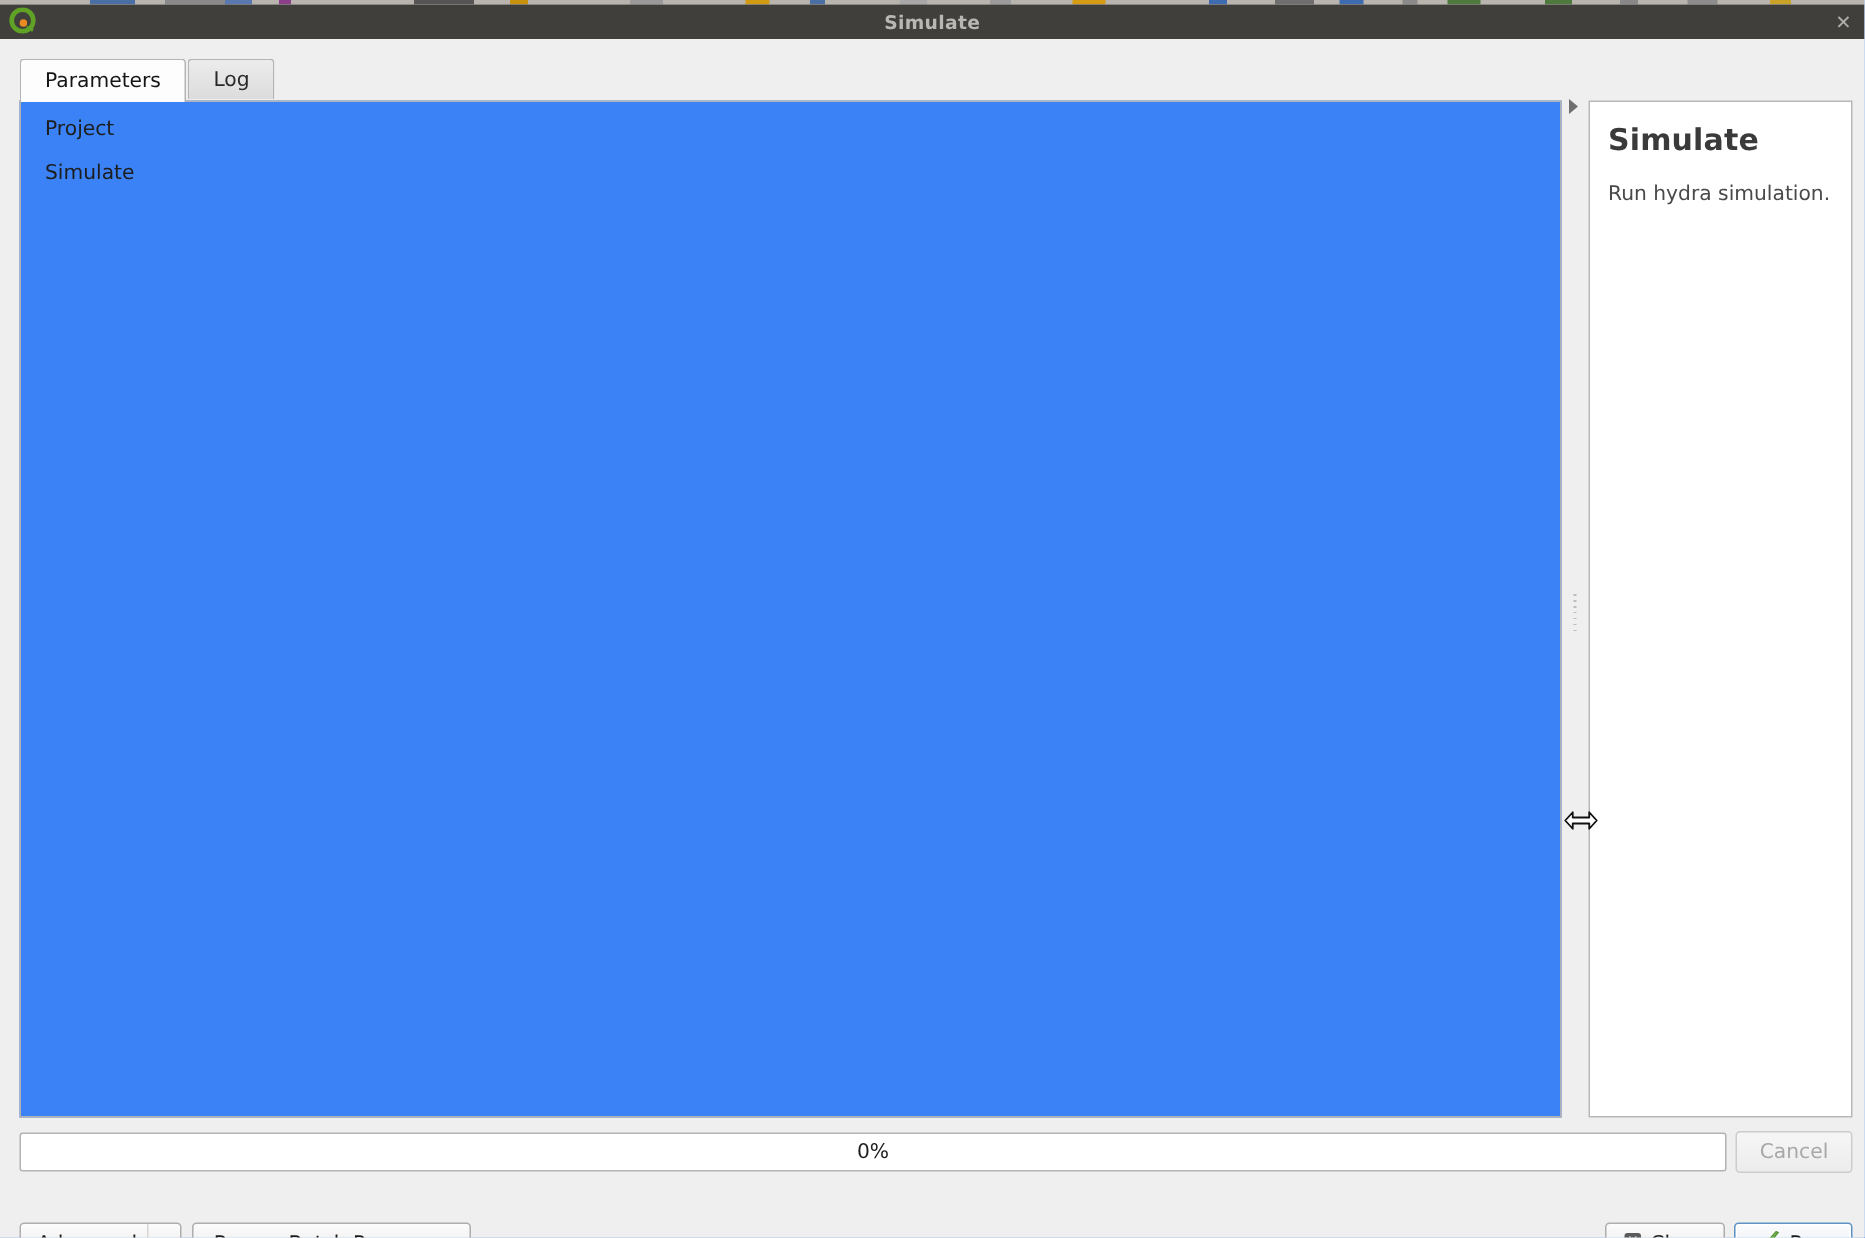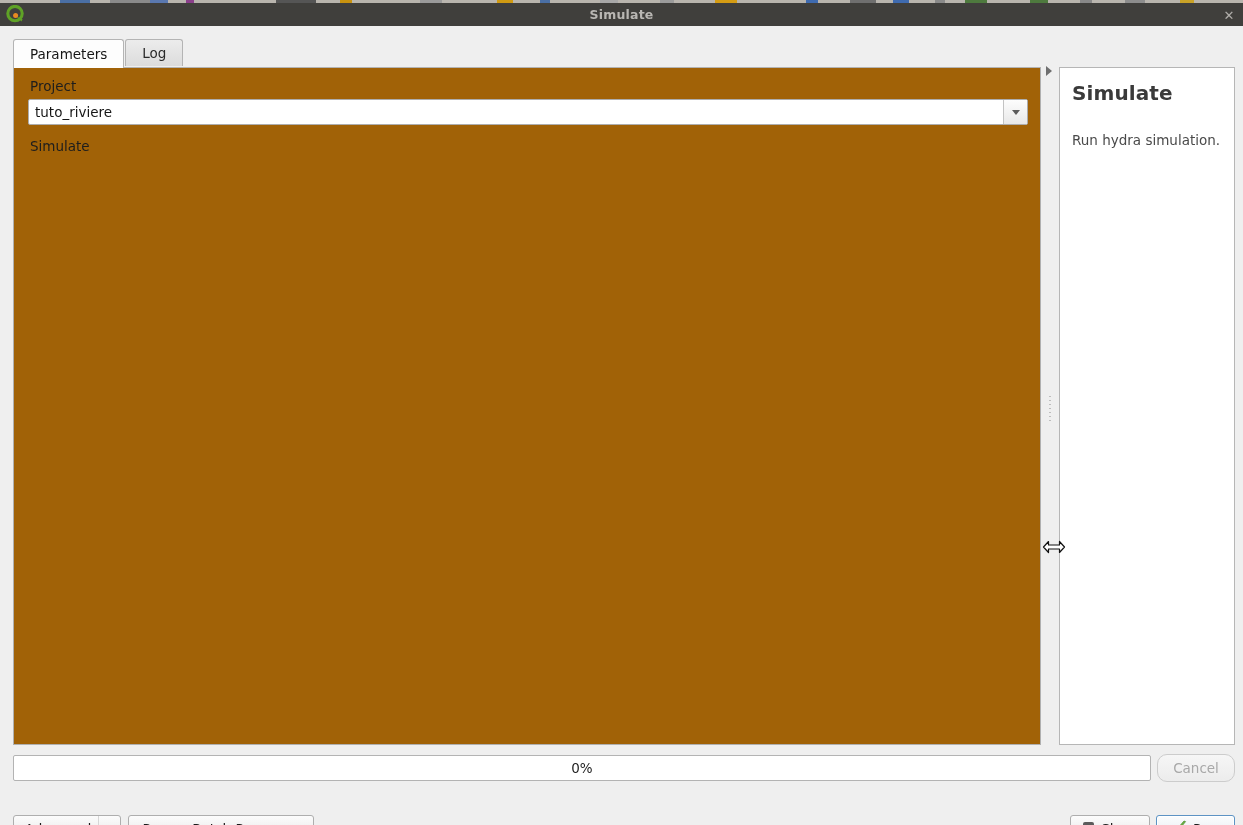--- a/index.html
+++ b/index.html
@@ -77,21 +77,21 @@
     background: linear-gradient(#ececec, #dcdcdc);
     color: #2a2a2a;
     margin-left: 1px;
     margin-bottom: 14px;
   }
 
   
   .panel {
     position: absolute; left: 13px; top: 41px;
     width: 1028px; height: 678px;
-    background: #a16207;
+    background: #3b82f6;
     border: 1px solid #b0b0b0;
     border-top-color: #b4b4b4;
     box-sizing: border-box;
   }
   .panel-inner { padding: 10px 14px; }
 
   .field-label {
     font-size: 13.5px; color: #1d1d1d;
     margin: 0 0 5px 2px;
   }
@@ -183,21 +183,21 @@
     background: #ffffff;
     border: 1px solid #b6b6b6;
     box-sizing: border-box;
     padding: 10px 12px;
   }
   .help-title {
     font-size: 20px; font-weight: bold; color: #3a3a3a;
     margin: 3px 0 0 0; letter-spacing: .1px;
   }
   .help-body {
-    font-size: 13.5px; color: #4a4a4a; margin-top: 26px; line-height: 1.4;
+    font-size: 13.5px; color: #4a4a4a; margin-top: 15px; line-height: 1.4;
   }
 
   
   .progress {
     position: absolute; left: 13px; top: 729px;
     width: 1138px; height: 26px;
     background: #ffffff;
     border: 1px solid #b3b3b3;
     box-sizing: border-box;
     display: flex; align-items: center; justify-content: center;
@@ -219,21 +219,21 @@
   }
   .btn.disabled {
     color: #a8a8a8;
     background: linear-gradient(#f6f6f6, #ececec);
     border-color: #cccccc;
     cursor: default;
   }
 
   .btn-cancel {
     position: absolute; left: 1157px; top: 728px;
-    width: 78px; height: 28px; border-radius: 10px;
+    width: 78px; height: 28px;
   }
 
   
   .btn-advanced {
     position: absolute; left: 13px; top: 789px;
     height: 27px; padding: 0;
     display: flex; align-items: stretch;
     width: 108px;
   }
   .btn-advanced .lbl {
@@ -320,26 +320,20 @@
       </div>
       <div class="tab inactive">
         <span>Log</span>
       </div>
     </div>
 
     <div class="panel">
       <div class="panel-inner">
 
         <div class="field-label">Project</div>
-        <div class="combo-edit">
-          <span class="val">tuto_riviere</span>
-          <span class="drop-btn">
-            <span class="tri-down"></span>
-          </span>
-        </div>
 
         <div class="field-label second">Simulate</div>
 
       </div>
     </div>
 
     <div class="splitter">
       <div class="grip"></div>
     </div>
 

